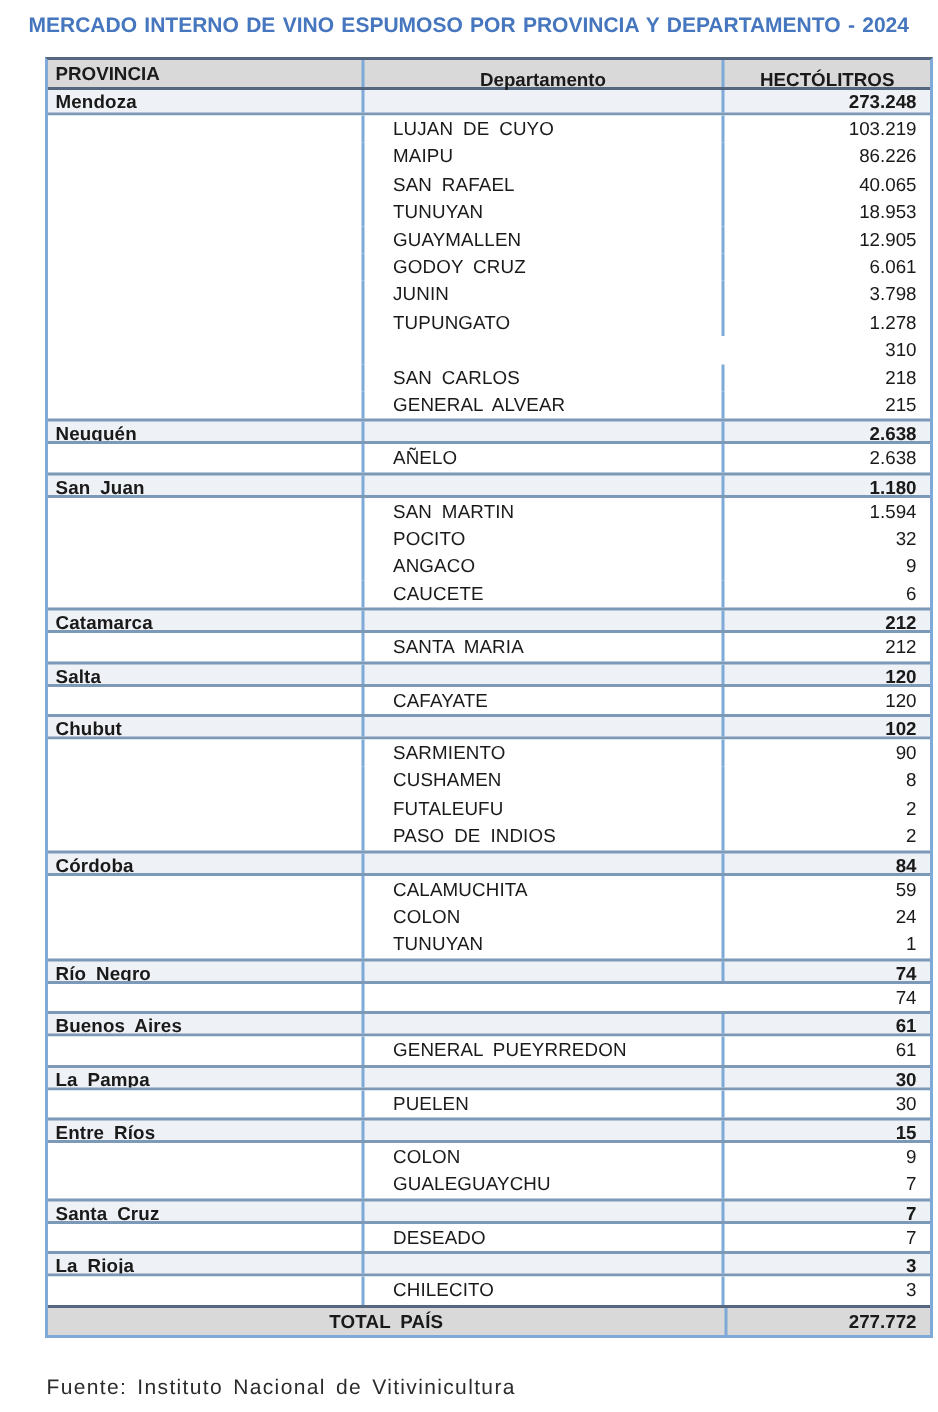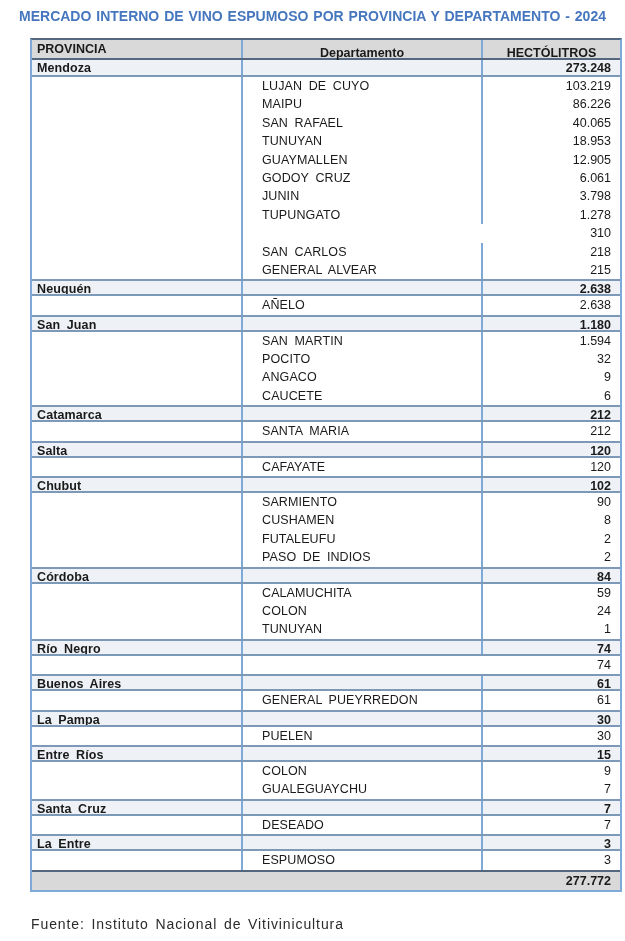--- a/index.html
+++ b/index.html
@@ -298,29 +298,30 @@
         <div class="c1 name">Santa Cruz</div>
         <div class="c2"></div>
         <div class="c3 num">7</div>
       </div>
       <div class="row dept-row">
         <div class="c1"></div>
         <div class="c2 name">DESEADO</div>
         <div class="c3 num">7</div>
       </div>
       <div class="row province-row">
-        <div class="c1 name">La Entre</div>
+        <div class="c1 name">La Rioja</div>
         <div class="c2"></div>
         <div class="c3 num">3</div>
       </div>
       <div class="row dept-row">
         <div class="c1"></div>
-        <div class="c2 name">ESPUMOSO</div>
+        <div class="c2 name">CHILECITO</div>
         <div class="c3 num">3</div>
       </div>
     </div>
 
   <div class="row total-row">
+    <div class="c12 name">TOTAL PAÍS</div>
     <div class="c3 num">277.772</div>
   </div>
 </div>
 
 <div class="source-note">Fuente: Instituto Nacional de Vitivinicultura</div>
 
 </body></html>

